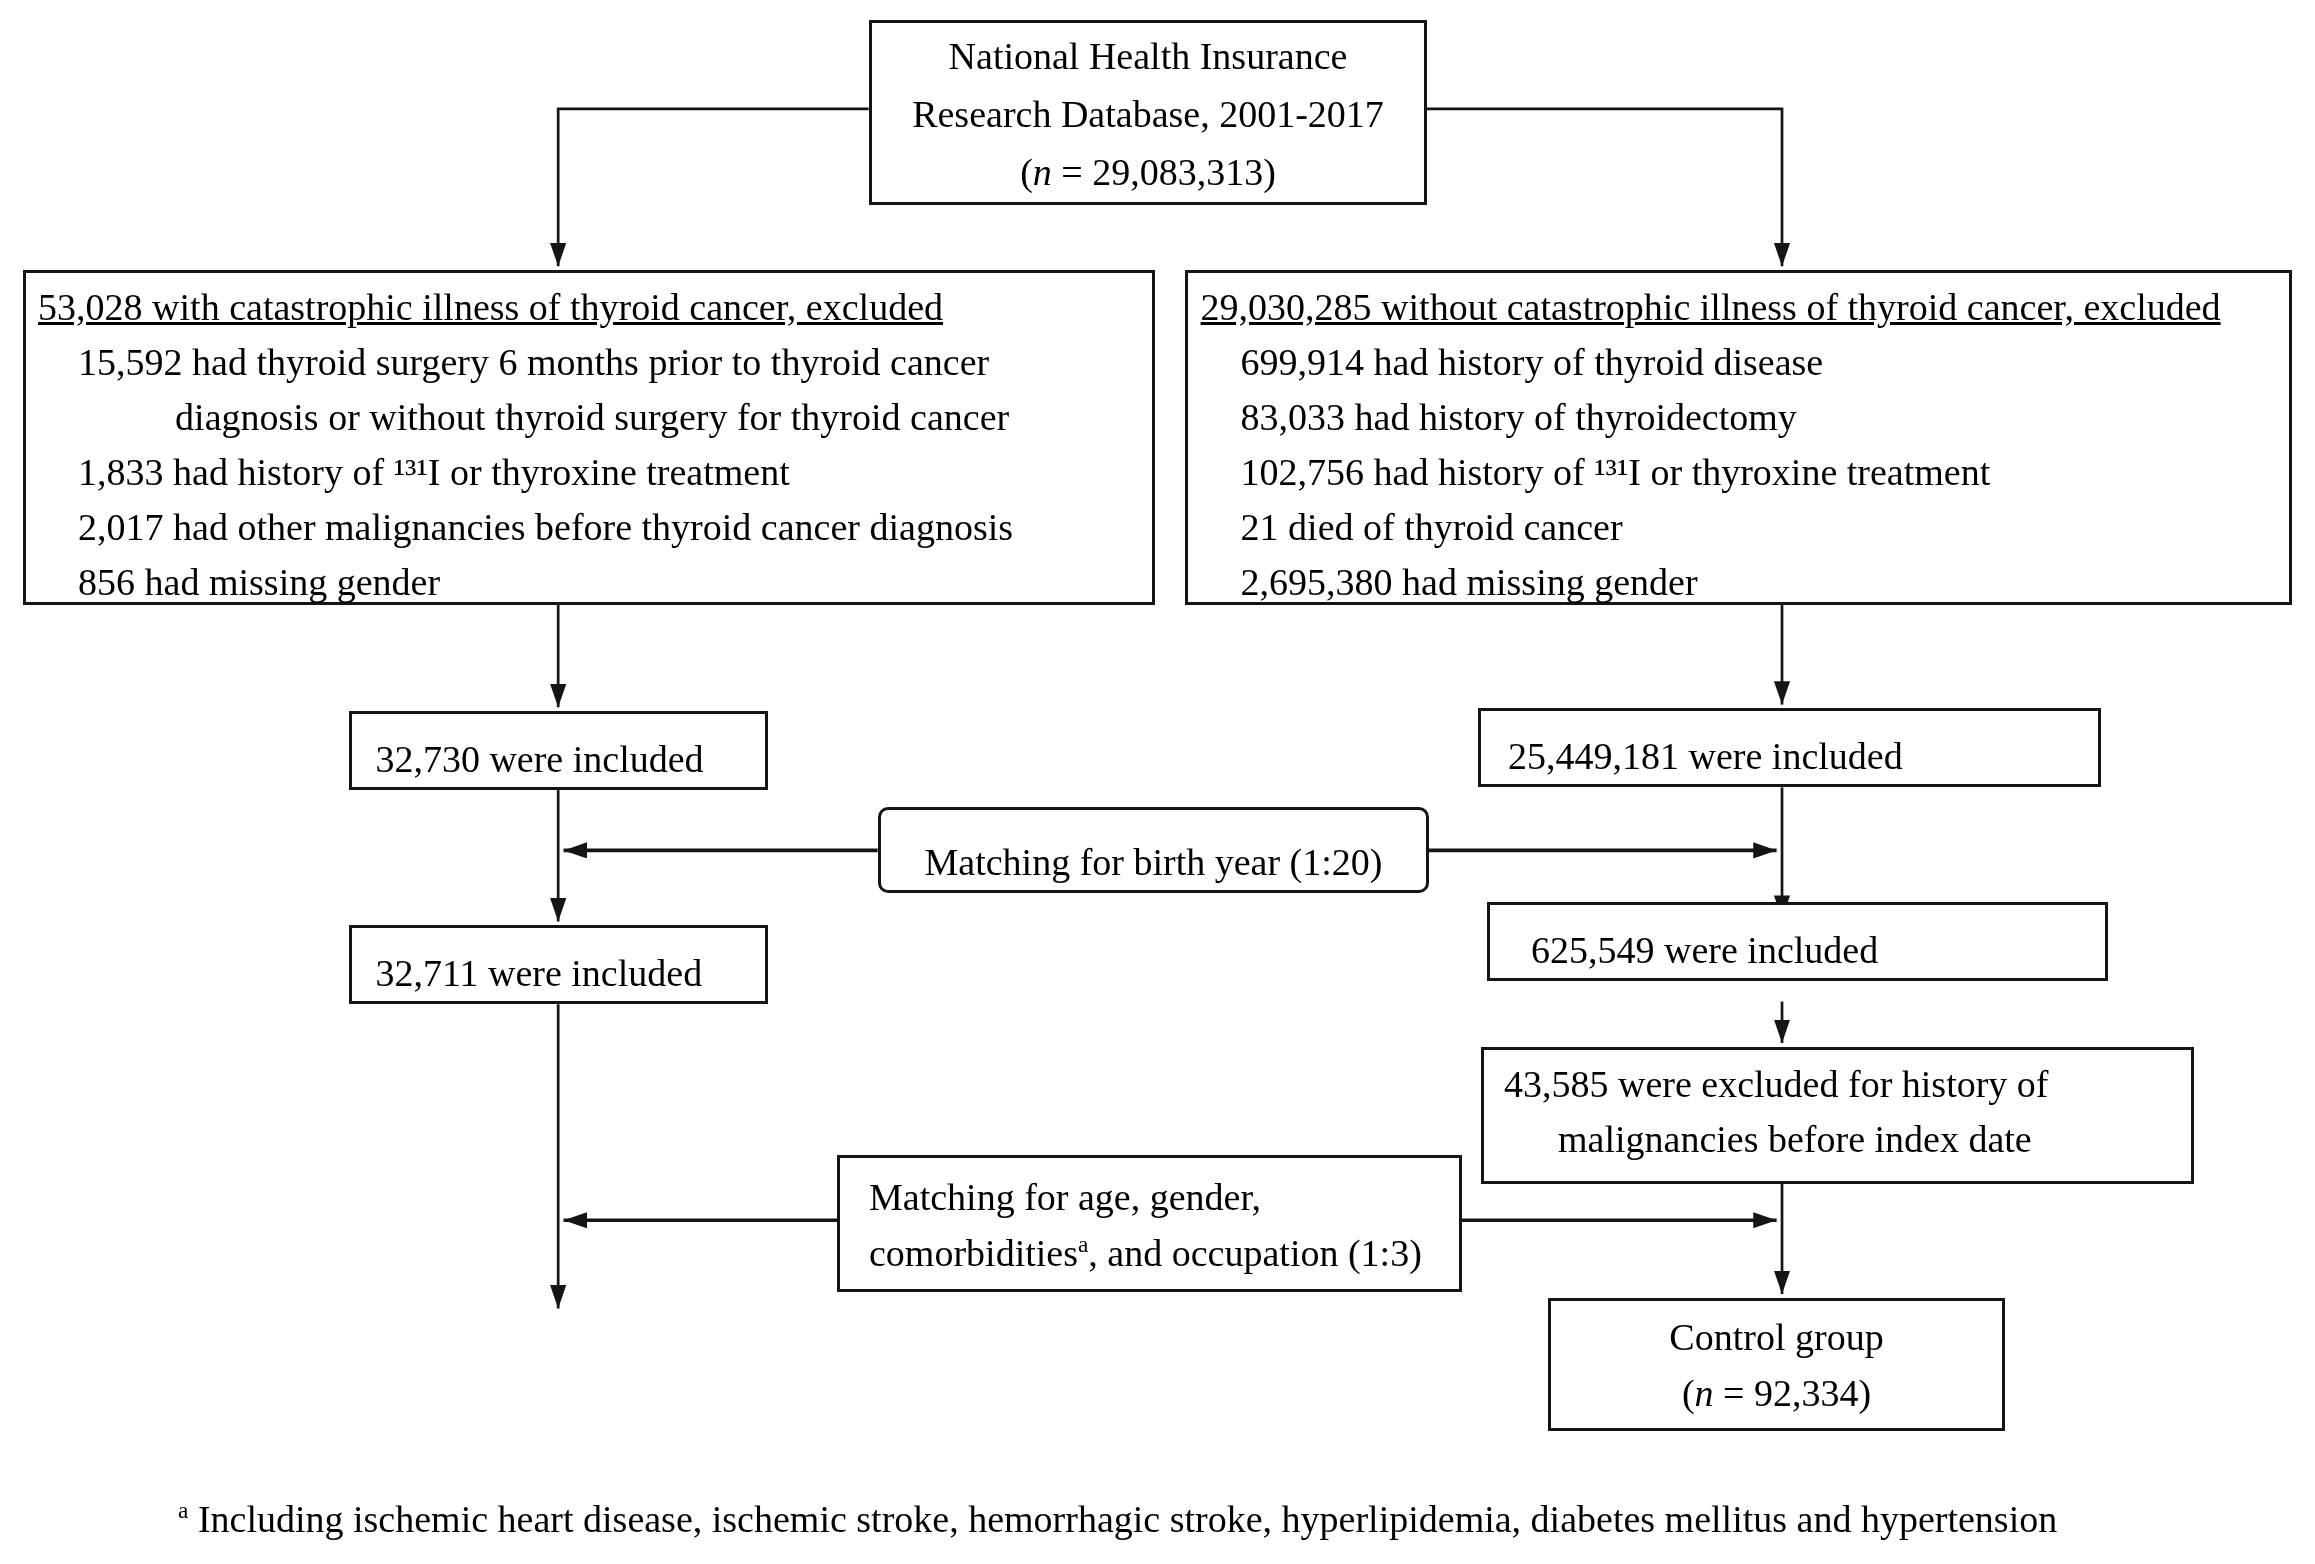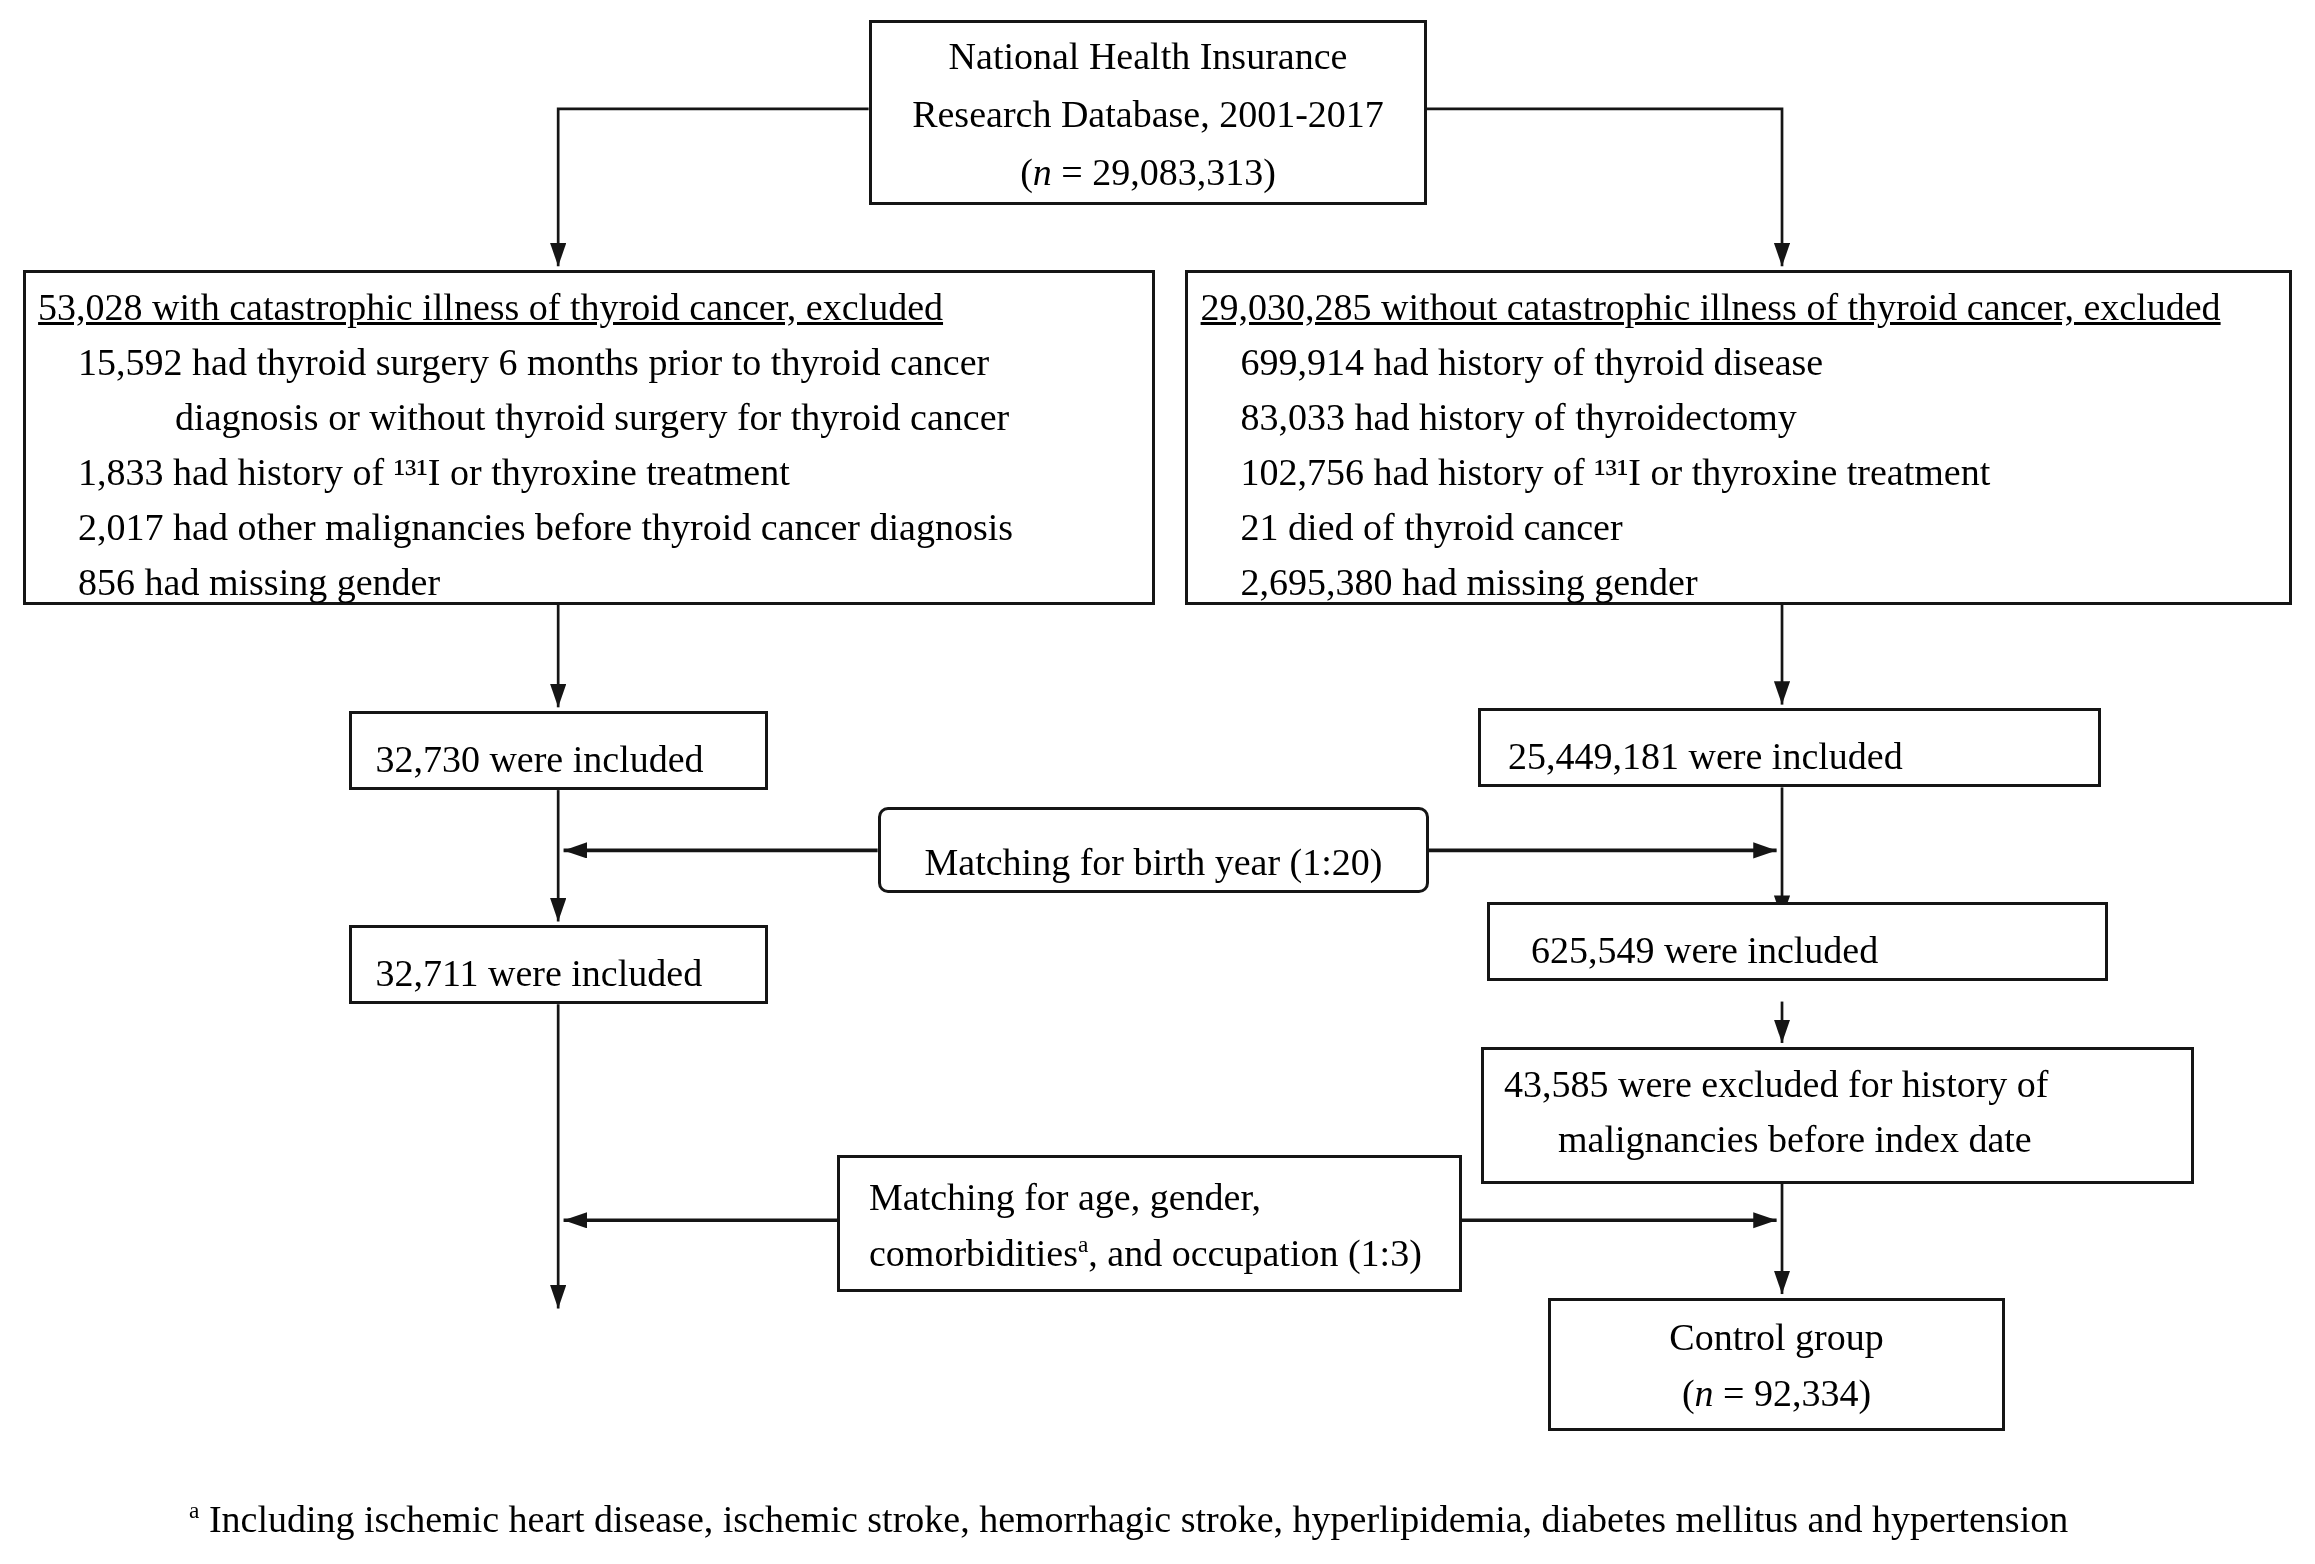--- a/index.html
+++ b/index.html
@@ -51,21 +51,21 @@
   #right-inc-2    { left: 1478px; top: 902px; width: 621px;  height: 79px;  padding-left: 41px; margin-left: 9px; }
   #right-excl-2   { left: 1481px; top: 1047px; width: 713px;  height: 137px; padding-top: 7.2px; }
   #right-excl-2 .line1 { padding-left: 20px; }
   #right-excl-2 .line2 { padding-left: 74px; }
   #match-2        { left: 837px;  top: 1155px; width: 625px;  height: 137px; padding: 10.8px 0 0 29px; line-height: 56px; }
   #thyroid-group  { left: 349px;  top: 1312px; width: 443px;  height: 131px; padding-top: 7.2px; line-height: 56px; }
   #control-group  { left: 1548px; top: 1298px; width: 457px;  height: 133px; padding-top: 8px; line-height: 56px; }
 
   #footnote {
     position: absolute;
-    left: 189px;
+    left: 178px;
     top: 1494px;
     font-size: 38px;
     line-height: 50px;
     z-index: 1;
     font-family: Liberation Serif, serif;
   }
   sup.fn-sup {
     font-size: 23.4px;
     vertical-align: super;
     line-height: 0;

